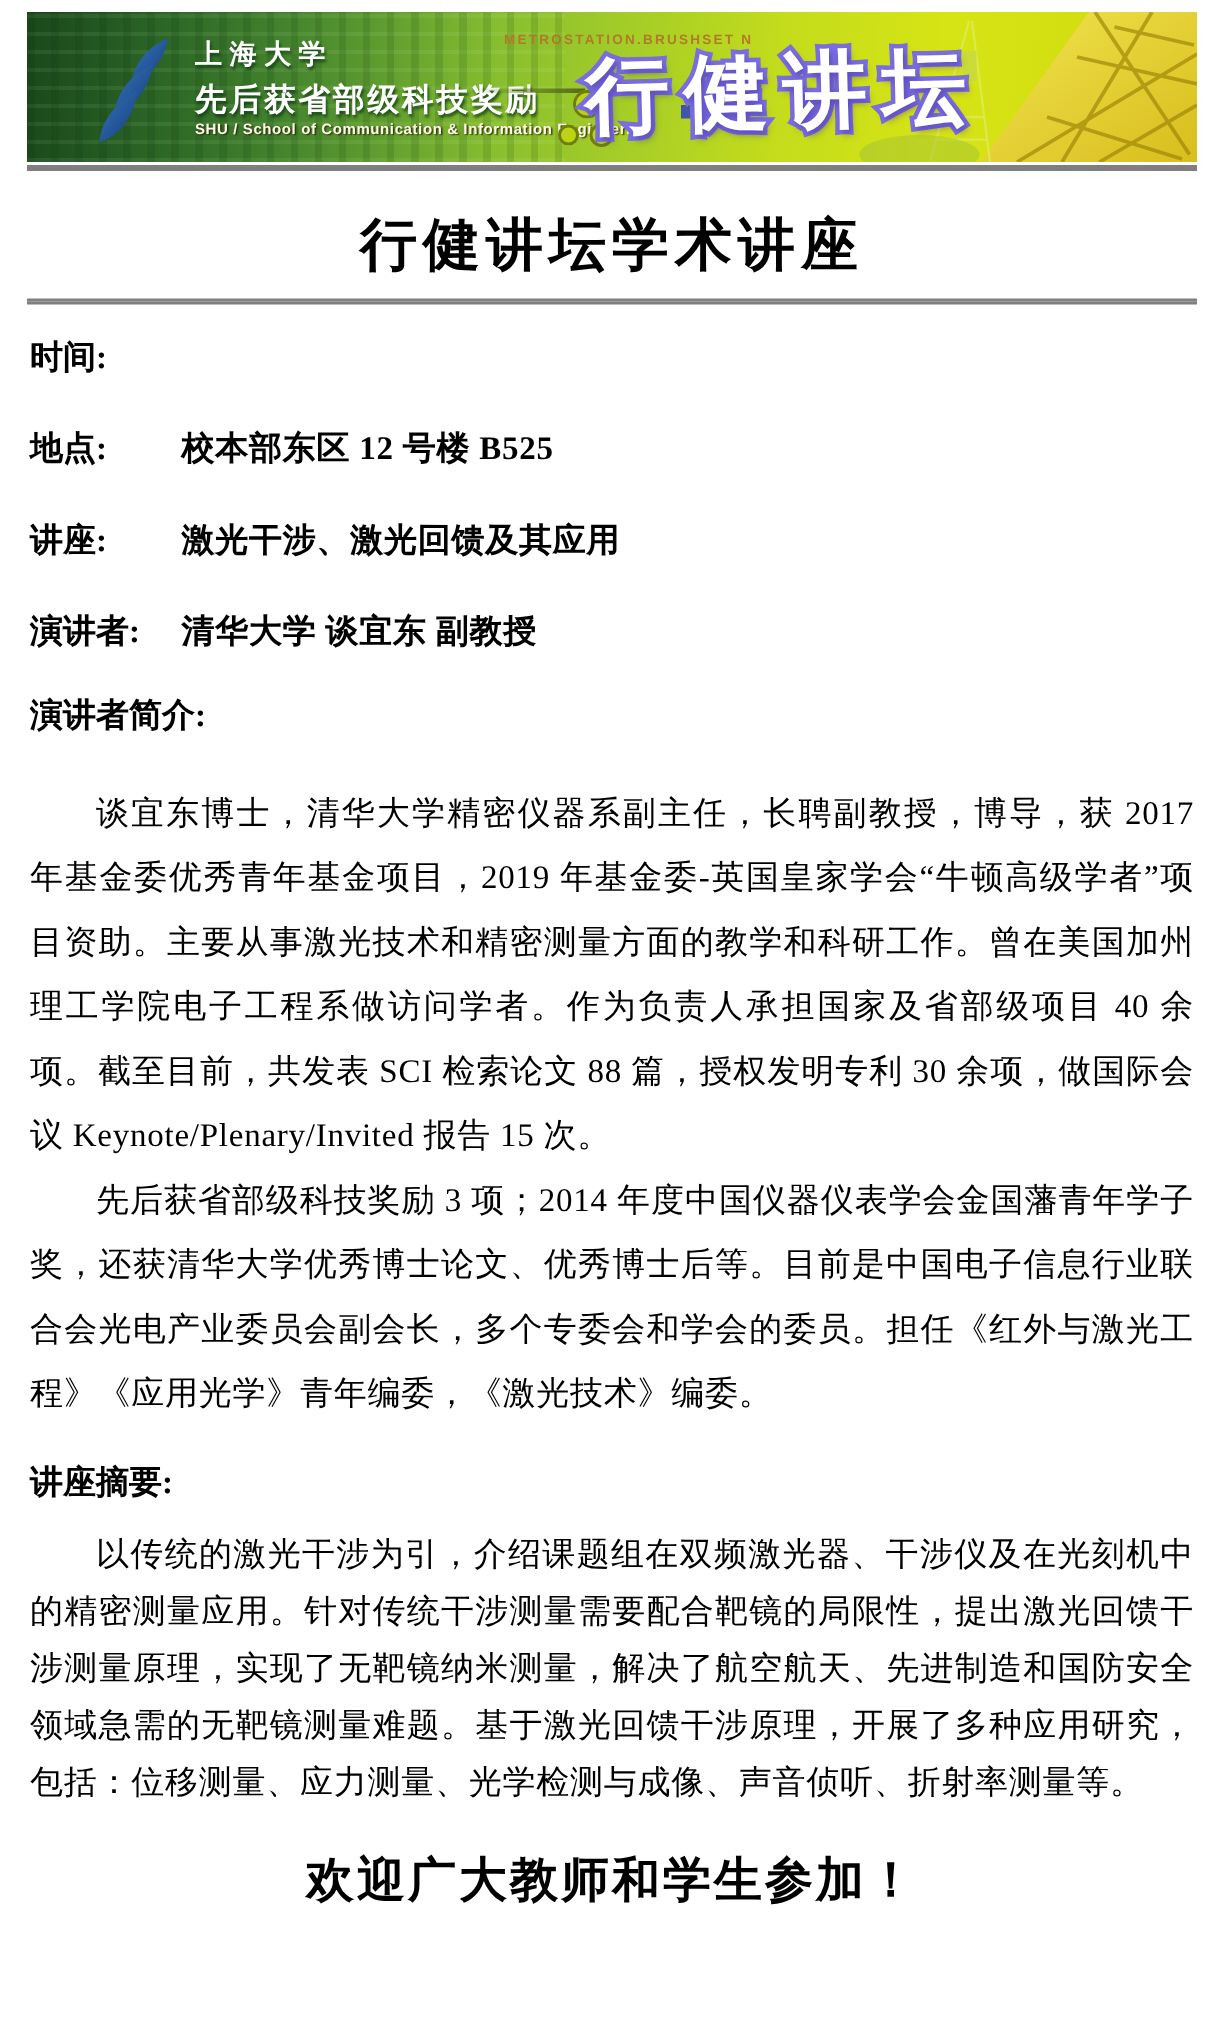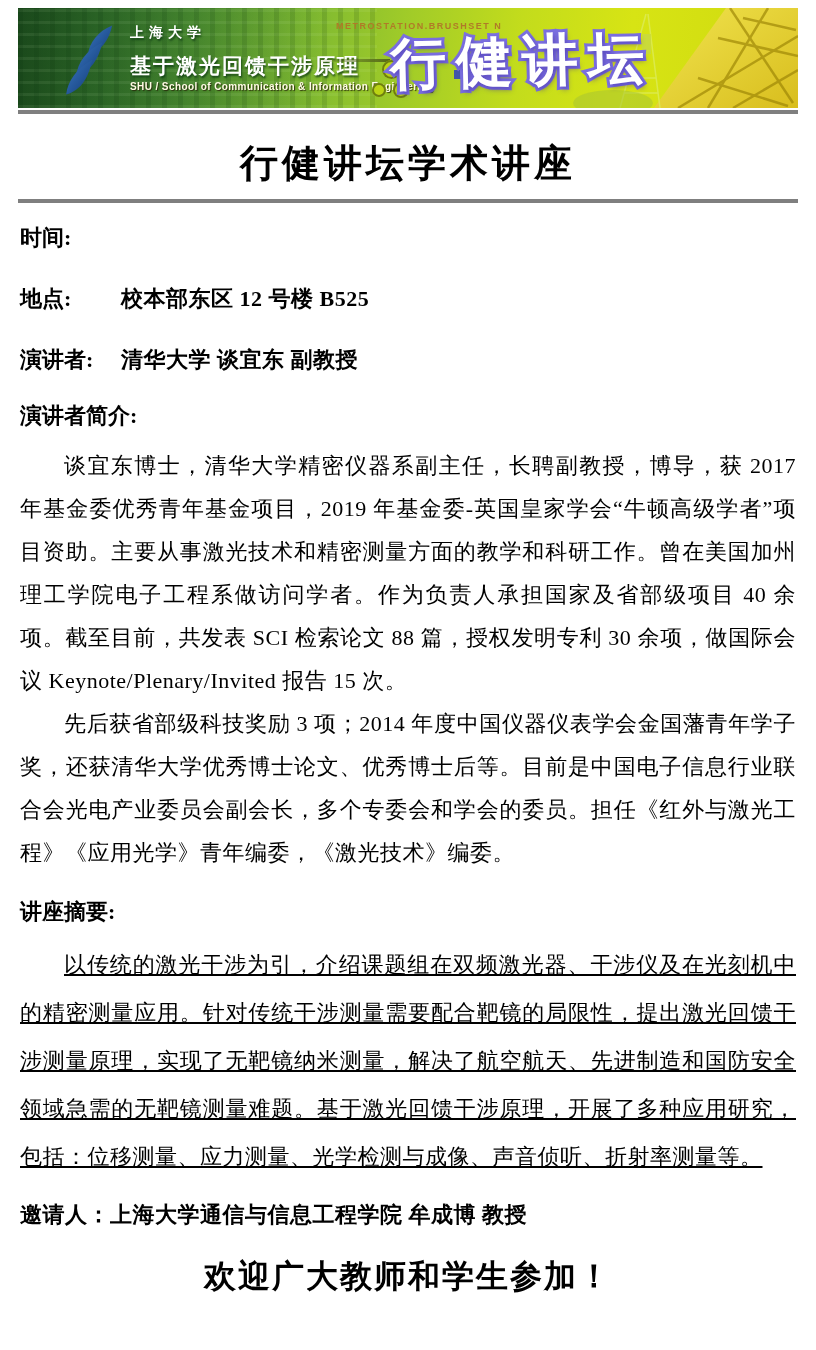--- a/index.html
+++ b/index.html
@@ -18,21 +18,21 @@
       #2e6b2e 0%, #3f8736 10%, #57a038 22%, #7cb832 36%,
       #a2cc28 50%, #c3dc1c 64%, #d7e414 78%, #cfd90f 100%);
   }
   .left-shade { position: absolute; top: 0; bottom: 0; left: 0; width: 40%;
     background: linear-gradient(to right, rgba(10,45,12,.55), rgba(10,45,12,0)); }
   .circuit { position: absolute; top: 0; bottom: 0; left: 0; width: 46%; opacity: .65;
     background:
       repeating-linear-gradient(90deg, rgba(10,50,15,.20) 0 5px, transparent 5px 16px),
       repeating-linear-gradient(0deg, rgba(225,255,205,.12) 0 3px, transparent 3px 12px); }
   .logo-svg { position: absolute; left: 38px; top: 5px; width: 72px; height: 94px; }
-  .univ-name { position: absolute; left: 112px; top: 16px; font-size: 14px; font-weight: bold;
+  .univ-name { position: absolute; left: 112px; top: 16px; font-size: 18px; font-weight: bold;
     color: #fff; letter-spacing: 5px; text-shadow: 1px 2px 2px rgba(15,60,20,.85);
     font-family: "Liberation Sans", "DejaVu Sans", sans-serif; }
   .school-name { position: absolute; left: 112px; top: 44px; font-size: 21px; font-weight: bold;
     color: #fff; letter-spacing: 2px; text-shadow: 1px 2px 2px rgba(15,60,20,.85);
     font-family: "Liberation Sans", "DejaVu Sans", sans-serif; }
   .school-en { position: absolute; left: 112px; top: 73px; font-size: 10px; font-weight: bold;
     color: #fffbe6; letter-spacing: .4px; text-shadow: 1px 1px 1px rgba(40,40,10,.9);
     font-family: "Liberation Sans", "DejaVu Sans", sans-serif; }
   .watermark { position: absolute; left: 318px; top: 13px; font-size: 9px; font-weight: bold;
     color: #b07a28; letter-spacing: 1.5px;
@@ -68,25 +68,25 @@
 
   
   .details { margin: 20px 20px 0; }
   .detail-row { display: flex; align-items: flex-end; font-size: 22px; margin-bottom: 31px; }
   .detail-row:last-child { margin-bottom: 0; }
   .detail-label { font-weight: bold; flex: 0 0 101px; }
   .detail-value { font-weight: bold; letter-spacing: .5px; }
 
   
   .sec-head { margin: 25px 20px 0; font-size: 22px; font-weight: bold; }
-  .sec-head-bio { margin-top: 26px; margin-bottom: 13px; }
+  .sec-head-bio { margin-top: 26px; margin-bottom: 28px; }
   .sec-head-abs { margin-top: 23px; margin-bottom: 14px; }
   .body-p { margin: 0 20px; font-size: 22px; line-height: 43px; letter-spacing: .5px;
     text-align: justify; text-indent: 2em; }
-  .abs-p { line-height: 48px; text-decoration: underline; }
+  .abs-p { line-height: 38px; }
 
   .inviter-line { margin: 19px 20px 0; font-size: 22px; font-weight: bold; letter-spacing: .5px; }
   .welcome-line { margin-top: 25px; text-align: center; font-size: 32px; font-weight: bold;
     letter-spacing: 2px; font-family: "Liberation Sans", "DejaVu Sans", sans-serif; }
 </style>
 </head>
 <body>
 
 <div class="page">
 
@@ -127,21 +127,21 @@
           <stop offset="0" stop-color="#3a76c0"></stop>
             <stop offset="1" stop-color="#123c78"></stop>
         </linearGradient>
       </defs>
       <path d="M78 2 C58 10 46 26 44 44 C62 38 74 22 78 2 Z" fill="url(#bluegrad)"></path>
       <path d="M64 26 C42 36 30 54 28 72 C48 66 60 48 64 26 Z" fill="url(#bluegrad)"></path>
       <path d="M50 50 C28 62 16 80 14 98 C36 92 46 72 50 50 Z" fill="url(#bluegrad)"></path>
     </svg>
 
     <div class="univ-name">上海大学</div>
-    <div class="school-name">基于激光回馈干涉原理</div>
+    <div class="school-name">先后获省部级科技奖励</div>
     <div class="school-en">SHU / School of Communication &amp; Information Engineering</div>
     <div class="watermark">METROSTATION.BRUSHSET N</div>
     <div class="deco-line"></div>
     <div class="deco-dots">
         <i></i>
         <i></i>
         <i></i>
       </div>
     <div class="blue-chip"></div>
     <div class="forum-title">行健讲坛</div>
@@ -156,31 +156,32 @@
 
   <div class="details">
     <div class="detail-row">
       <span class="detail-label">时间:</span>
     </div>
     <div class="detail-row">
       <span class="detail-label">地点:</span>
       <span class="detail-value">校本部东区 12 号楼 B525</span>
     </div>
     <div class="detail-row">
+      <span class="detail-label">讲座:</span>
+      <span class="detail-value">激光干涉、激光回馈及其应用</span>
+    </div>
+    <div class="detail-row">
       <span class="detail-label">演讲者:</span>
       <span class="detail-value">清华大学 谈宜东 副教授</span>
     </div>
   </div>
 
   <div class="sec-head sec-head-bio">演讲者简介:</div>
   <p class="body-p">谈宜东博士，清华大学精密仪器系副主任，长聘副教授，博导，获 2017 年基金委优秀青年基金项目，2019 年基金委-英国皇家学会“牛顿高级学者”项目资助。主要从事激光技术和精密测量方面的教学和科研工作。曾在美国加州理工学院电子工程系做访问学者。作为负责人承担国家及省部级项目 40 余项。截至目前，共发表 SCI 检索论文 88 篇，授权发明专利 30 余项，做国际会议 Keynote/Plenary/Invited 报告 15 次。</p>
   <p class="body-p">先后获省部级科技奖励 3 项；2014 年度中国仪器仪表学会金国藩青年学子奖，还获清华大学优秀博士论文、优秀博士后等。目前是中国电子信息行业联合会光电产业委员会副会长，多个专委会和学会的委员。担任《红外与激光工程》《应用光学》青年编委，《激光技术》编委。</p>
 
   <div class="sec-head sec-head-abs">讲座摘要:</div>
   <p class="body-p abs-p">以传统的激光干涉为引，介绍课题组在双频激光器、干涉仪及在光刻机中的精密测量应用。针对传统干涉测量需要配合靶镜的局限性，提出激光回馈干涉测量原理，实现了无靶镜纳米测量，解决了航空航天、先进制造和国防安全领域急需的无靶镜测量难题。基于激光回馈干涉原理，开展了多种应用研究，包括：位移测量、应力测量、光学检测与成像、声音侦听、折射率测量等。</p>
 
-  <div class="inviter-line">
-    <span>邀请人：</span><span>上海大学通信与信息工程学院 牟成博 教授</span>
-  </div>
 
   <div class="welcome-line">欢迎广大教师和学生参加！</div>
 
 </div>
 
 </body></html>

